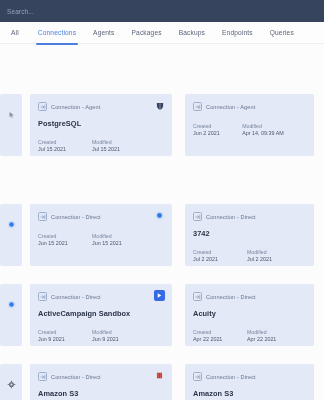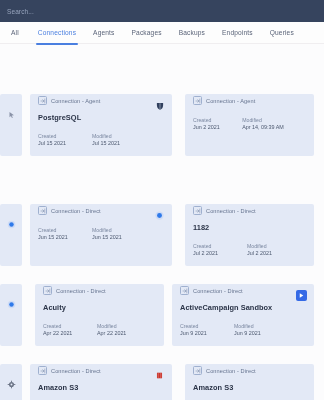--- a/index.html
+++ b/index.html
@@ -52,21 +52,21 @@
   }
   .row {
     position: absolute; left: 0; width: 324px; height: 80px;
     display: flex;
   }
   .card {
     background: #e3e9f6;
     border-radius: 2px;
     position: relative;
     height: 62px;
-    padding: 1px 8px 0 8px;
+    padding: 7px 8px 0 8px;
     flex: none;
   }
   
   .card.peek { width: 22px; margin-left: -0px; padding: 7px 4px 0 6px; }
   .card.col1 { width: 142px; margin-left: 8px; }
   .card.col2 { width: 129px; margin-left: 13px; }
 
   .card-head { display: flex; align-items: center; gap: 4px; height: 11px; }
   .type-icon {
     width: 9px; height: 9px; border: 1px solid #9fb0cf; border-radius: 1.5px;
@@ -219,21 +219,21 @@
       <div class="card col2">
         <div class="card-head">
           <span class="type-icon">
             <svg width="6" height="6" viewBox="0 0 12 12">
                 <path d="M2 6h6M5.5 3.5L8 6l-2.5 2.5" stroke="#7b8cab" stroke-width="1.1" fill="none" stroke-linecap="round" stroke-linejoin="round"></path>
                 <path d="M9.6 2v8" stroke="#7b8cab" stroke-width="1.1" stroke-linecap="round"></path>
               </svg>
           </span>
           <span class="type-label">Connection - Direct</span>
         </div>
-        <div class="card-title">1182</div>
+        <div class="card-title">3742</div>
         <div class="meta">
           <div class="meta-block">
             <div class="meta-label">Created</div>
             <div class="meta-value">Jul 2 2021</div>
           </div>
           <div class="meta-block">
             <div class="meta-label">Modified</div>
             <div class="meta-value">Jul 2 2021</div>
           </div>
         </div>
@@ -243,43 +243,20 @@
     <div class="row" style="top:240px">
       <div class="card peek">
         <div class="badge peekbadge">
           <svg width="9" height="9" viewBox="0 0 12 12">
               <circle cx="6" cy="6" r="5" fill="#cfdcf6"></circle>
               <circle cx="6" cy="6" r="3" fill="#2f7aea"></circle>
             </svg>
         </div>
       </div>
 
-      <div class="card col2">
-        <div class="card-head">
-          <span class="type-icon">
-            <svg width="6" height="6" viewBox="0 0 12 12">
-                <path d="M2 6h6M5.5 3.5L8 6l-2.5 2.5" stroke="#7b8cab" stroke-width="1.1" fill="none" stroke-linecap="round" stroke-linejoin="round"></path>
-                <path d="M9.6 2v8" stroke="#7b8cab" stroke-width="1.1" stroke-linecap="round"></path>
-              </svg>
-          </span>
-          <span class="type-label">Connection - Direct</span>
-        </div>
-        <div class="card-title">Acuity</div>
-        <div class="meta">
-          <div class="meta-block">
-            <div class="meta-label">Created</div>
-            <div class="meta-value">Apr 22 2021</div>
-          </div>
-          <div class="meta-block">
-            <div class="meta-label">Modified</div>
-            <div class="meta-value">Apr 22 2021</div>
-          </div>
-        </div>
-      </div>
-
       <div class="card col1">
         <div class="card-head">
           <span class="type-icon">
             <svg width="6" height="6" viewBox="0 0 12 12">
                 <path d="M2 6h6M5.5 3.5L8 6l-2.5 2.5" stroke="#7b8cab" stroke-width="1.1" fill="none" stroke-linecap="round" stroke-linejoin="round"></path>
                 <path d="M9.6 2v8" stroke="#7b8cab" stroke-width="1.1" stroke-linecap="round"></path>
               </svg>
           </span>
           <span class="type-label">Connection - Direct</span>
         </div>
@@ -291,20 +268,43 @@
           </div>
           <div class="meta-block">
             <div class="meta-label">Modified</div>
             <div class="meta-value">Jun 9 2021</div>
           </div>
         </div>
         <div class="badge" style="background:#356ae6">
           <svg width="7" height="7" viewBox="0 0 12 12">
               <path d="M3 2.2 L9 6 L3 9.8 Z" fill="#ffffff"></path>
             </svg>
+        </div>
+      </div>
+
+      <div class="card col2">
+        <div class="card-head">
+          <span class="type-icon">
+            <svg width="6" height="6" viewBox="0 0 12 12">
+                <path d="M2 6h6M5.5 3.5L8 6l-2.5 2.5" stroke="#7b8cab" stroke-width="1.1" fill="none" stroke-linecap="round" stroke-linejoin="round"></path>
+                <path d="M9.6 2v8" stroke="#7b8cab" stroke-width="1.1" stroke-linecap="round"></path>
+              </svg>
+          </span>
+          <span class="type-label">Connection - Direct</span>
+        </div>
+        <div class="card-title">Acuity</div>
+        <div class="meta">
+          <div class="meta-block">
+            <div class="meta-label">Created</div>
+            <div class="meta-value">Apr 22 2021</div>
+          </div>
+          <div class="meta-block">
+            <div class="meta-label">Modified</div>
+            <div class="meta-value">Apr 22 2021</div>
+          </div>
         </div>
       </div>
     </div>
 
     <div class="row" style="top:320px">
       <div class="card peek">
         <div class="badge peekbadge">
           <svg width="9" height="9" viewBox="0 0 12 12">
               <circle cx="6" cy="6" r="3.4" fill="#6b7486"></circle>
               <circle cx="6" cy="6" r="1.3" fill="#e3e9f6"></circle>

